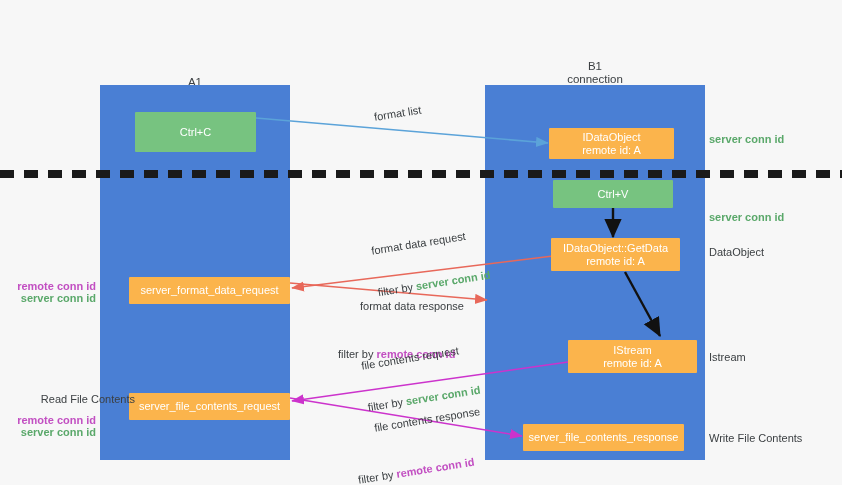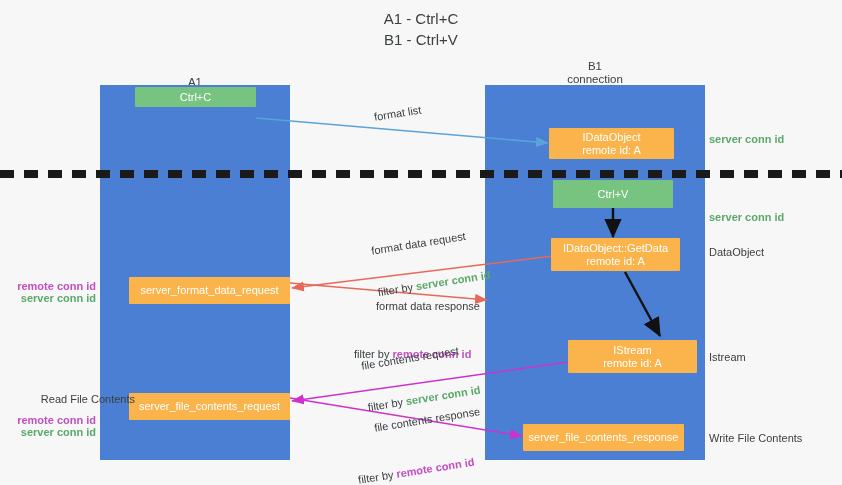--- a/index.html
+++ b/index.html
@@ -70,22 +70,20 @@
   .inline-m { color: #c24fc2; font-weight: bold; }
   .inline-p { color: #3c4043; font-weight: normal; }
 
   svg.overlay { position:absolute; left:0; top:0; width:842px; height:485px; pointer-events:none; }
 </style>
 </head>
 <body>
 
 <div id="stage">
 
-  <div class="abs title">A1 - Ctrl+C
-B1 - Ctrl+V</div>
 
   <div class="abs lane-head" style="left:100px; top:76px; width:190px;text-align:center;">A1
 remote</div>
   <div class="abs lane-head" style="left:485px; top:60px; width:220px;">B1
 connection</div>
 
   <div class="abs lane" style="left:100px; top:85px; width:190px; height:375px;"></div>
   <div class="abs lane" style="left:485px; top:85px; width:220px; height:375px;"></div>
 
   <svg class="overlay">
@@ -115,21 +113,21 @@
     <line x1="290" y1="283" x2="487" y2="300" stroke="#e8685a" stroke-width="1.6" marker-end="url(#ah-red)"></line>
 
     <line x1="568" y1="362" x2="292" y2="401" stroke="#cc33cc" stroke-width="1.6" marker-end="url(#ah-mag)"></line>
 
     <line x1="290" y1="398" x2="522" y2="436" stroke="#cc33cc" stroke-width="1.6" marker-end="url(#ah-mag)"></line>
   </svg>
 
   <div class="abs" style="left:0px; top:170px; width:842px; height:8px;
        background: repeating-linear-gradient(to right, #1a1a1a 0px, #1a1a1a 14px, transparent 14px, transparent 24px);"></div>
 
-  <div class="abs node green" style="left:135px; top:87px; width:121px; height:20px;">Ctrl+C</div>
+  <div class="abs node green" style="left:135px; top:112px; width:121px; height:40px;">Ctrl+C</div>
 
   <div class="abs node orange" style="left:549px; top:128px; width:125px; height:31px;">IDataObject
 remote id: A</div>
 
   <div class="abs node green" style="left:553px; top:180px; width:120px; height:28px;">Ctrl+V</div>
 
   <div class="abs node orange" style="left:551px; top:238px; width:129px; height:33px;">IDataObject::GetData
 remote id: A</div>
 
   <div class="abs node orange" style="left:129px; top:277px; width:161px; height:27px;">server_format_data_request</div>
@@ -144,21 +142,21 @@
 
   <div class="abs lbl rot-m9" style="left:373px; top:110px;">format list</div>
 
   <div class="abs lbl rot-m9" style="left:368px; top:230px;">
     <div>format data request</div>
     <div>
       <span class="inline-p">filter by </span><span class="inline-g">server conn id</span>
     </div>
   </div>
 
-  <div class="abs lbl" style="left:376px; top:285px;">
+  <div class="abs lbl" style="left:360px; top:285px;">
     <div>format data response</div>
     <div style="margin-top:6px; margin-left:-22px;">
       <span class="inline-p">filter by </span><span class="inline-m">remote conn id</span>
     </div>
   </div>
 
   <div class="abs lbl rot-m9" style="left:358px; top:345px;">
     <div>file contents request</div>
     <div>
       <span class="inline-p">filter by </span><span class="inline-g">server conn id</span>

